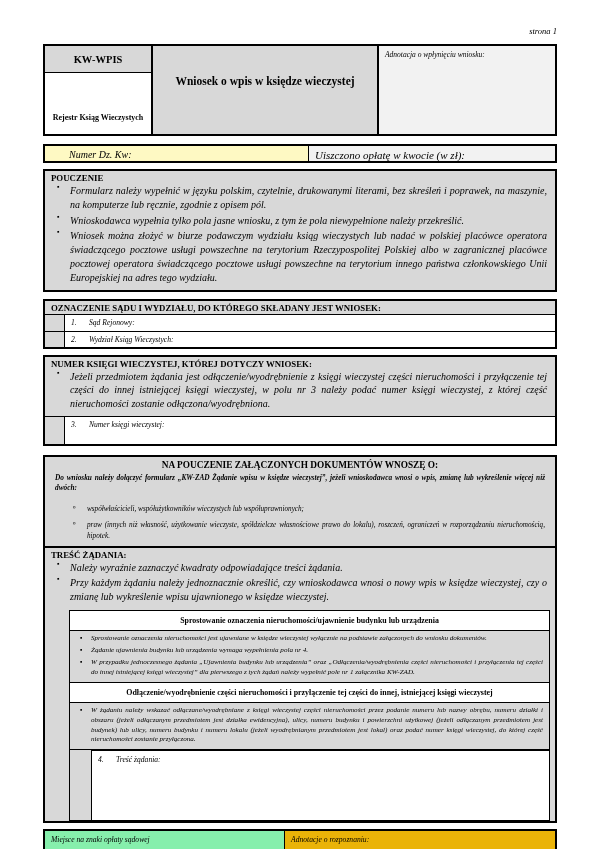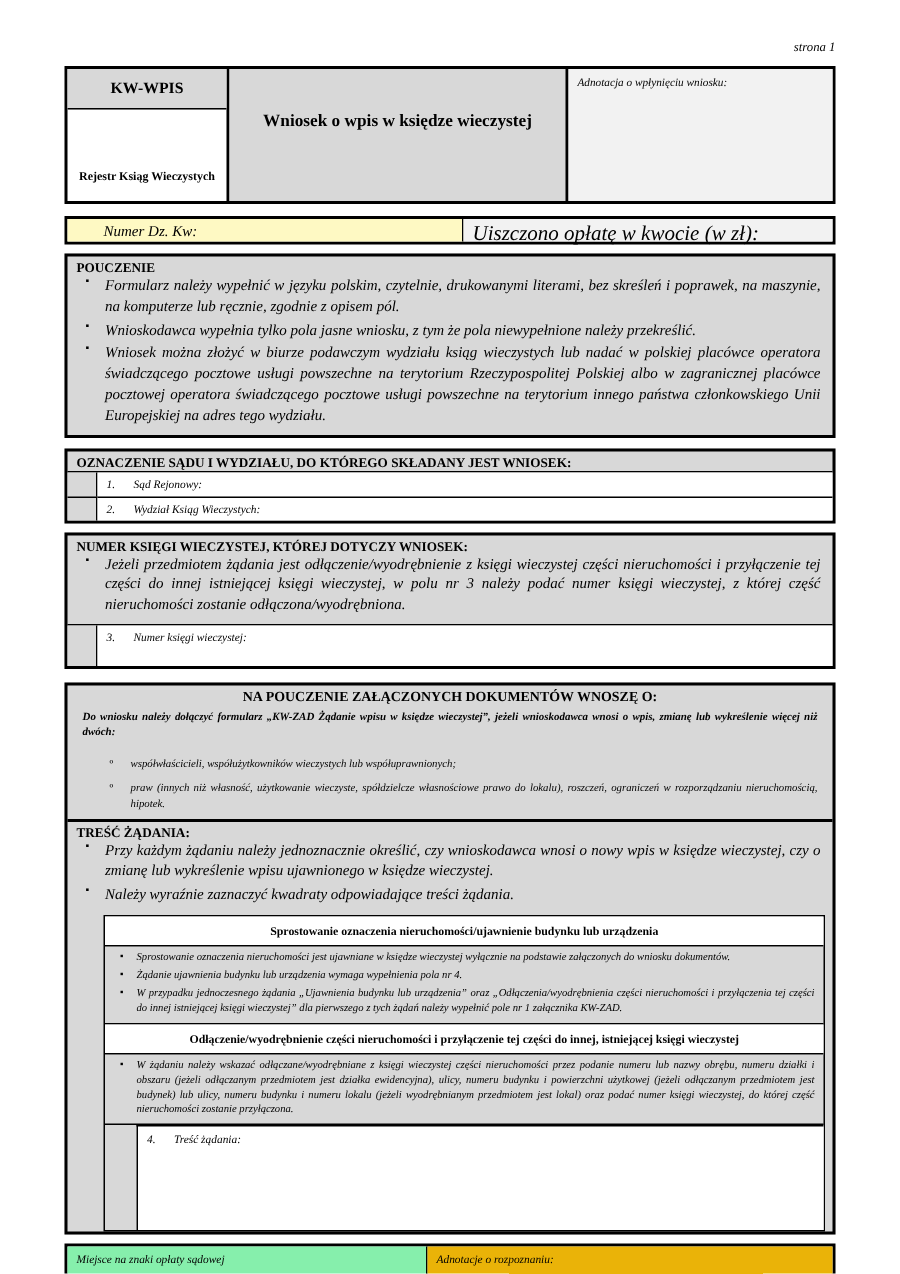--- a/index.html
+++ b/index.html
@@ -25,21 +25,21 @@
            font-weight: bold; font-size: 8px; text-align: center; padding: 0 4px; }
   .htitle { flex: 1; background: #d8d8d8; border-right: 2px solid #000;
             display: flex; align-items: center; justify-content: center;
             font-weight: bold; font-size: 11.5px; padding-bottom: 18px; text-align: center; }
   .hannot { width: 176px; background: #f2f2f2; font-style: italic; font-size: 7.5px; padding: 4px 6px; }
 
   
   .fee-row { display: flex; border: 2px solid #000; height: 19px; margin-top: 8px; }
   .fee-left  { width: 264px; border-right: 1px solid #000; background: #fef9c3;
                font-style: italic; font-size: 10px; padding: 3px 24px; }
-  .fee-right { flex: 1; background: #f2f2f2; font-style: italic; font-size: 14px; padding: 3px 6px; }
+  .fee-right { flex: 1; background: #f2f2f2; font-style: italic; font-size: 11px; padding: 3px 6px; }
 
   
   .section { border: 2px solid #000; background: #d8d8d8; margin-top: 6px; }
   .sec-heading { font-weight: bold; font-size: 8.8px; padding: 2px 6px 1px 6px; }
   ul.sq-bullets { list-style: none; padding: 0 8px 3px 12px; }
   ul.sq-bullets li { position: relative; padding-left: 13px; margin-bottom: 2px;
                      font-style: italic; font-size: 10px; line-height: 1.38; text-align: justify; }
   ul.sq-bullets li::before { content: "▪"; position: absolute; left: 0; top: -1px;
                              font-style: normal; font-size: 7px; }
 
@@ -162,22 +162,22 @@
         <li>współwłaścicieli, współużytkowników wieczystych lub współuprawnionych;</li>
         <li>praw (innych niż własność, użytkowanie wieczyste, spółdzielcze własnościowe prawo do lokalu), roszczeń, ograniczeń w rozporządzaniu nieruchomością, hipotek.</li>
       </ul>
     </div>
 
     <div class="divider"></div>
 
     <div>
       <div class="sec-heading">TREŚĆ ŻĄDANIA:</div>
       <ul class="sq-bullets">
+        <li>Należy wyraźnie zaznaczyć kwadraty odpowiadające treści żądania.</li>
         <li>Przy każdym żądaniu należy jednoznacznie określić, czy wnioskodawca wnosi o nowy wpis w księdze wieczystej, czy o zmianę lub wykreślenie wpisu ujawnionego w księdze wieczystej.</li>
-        <li>Należy wyraźnie zaznaczyć kwadraty odpowiadające treści żądania.</li>
       </ul>
 
       <div class="inner-container">
 
         <div class="sub-title">Sprostowanie oznaczenia nieruchomości/ujawnienie budynku lub urządzenia</div>
         <div class="sub-bullets">
           <ul>
             <li>Sprostowanie oznaczenia nieruchomości jest ujawniane w księdze wieczystej wyłącznie na podstawie załączonych do wniosku dokumentów.</li>
             <li>Żądanie ujawnienia budynku lub urządzenia wymaga wypełnienia pola nr 4.</li>
             <li>W przypadku jednoczesnego żądania „Ujawnienia budynku lub urządzenia” oraz „Odłączenia/wyodrębnienia części nieruchomości i przyłączenia tej części do innej istniejącej księgi wieczystej” dla pierwszego z tych żądań należy wypełnić pole nr 1 załącznika KW-ZAD.</li>

